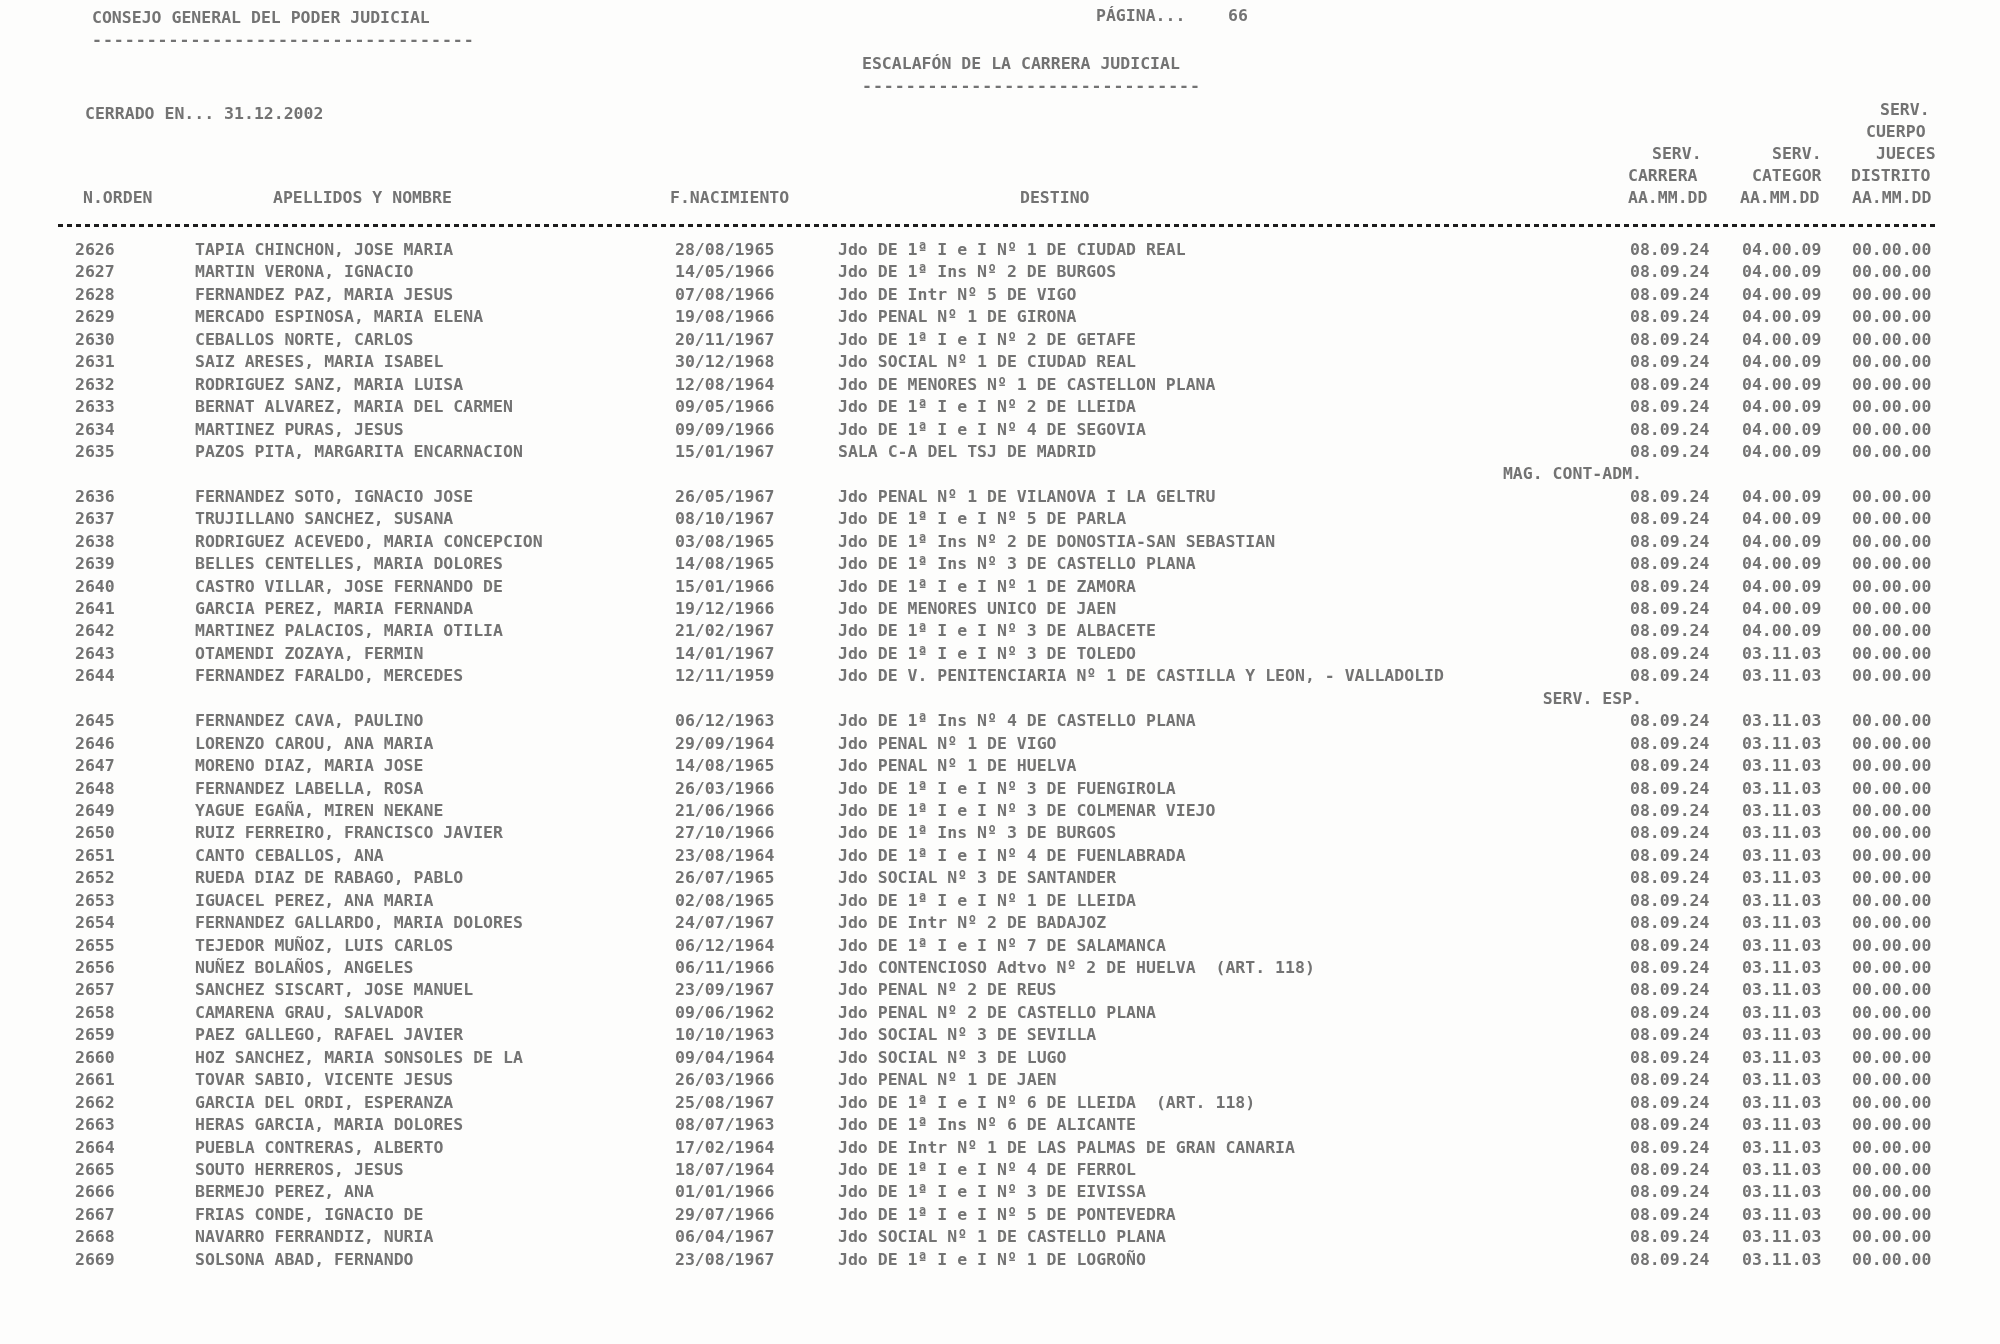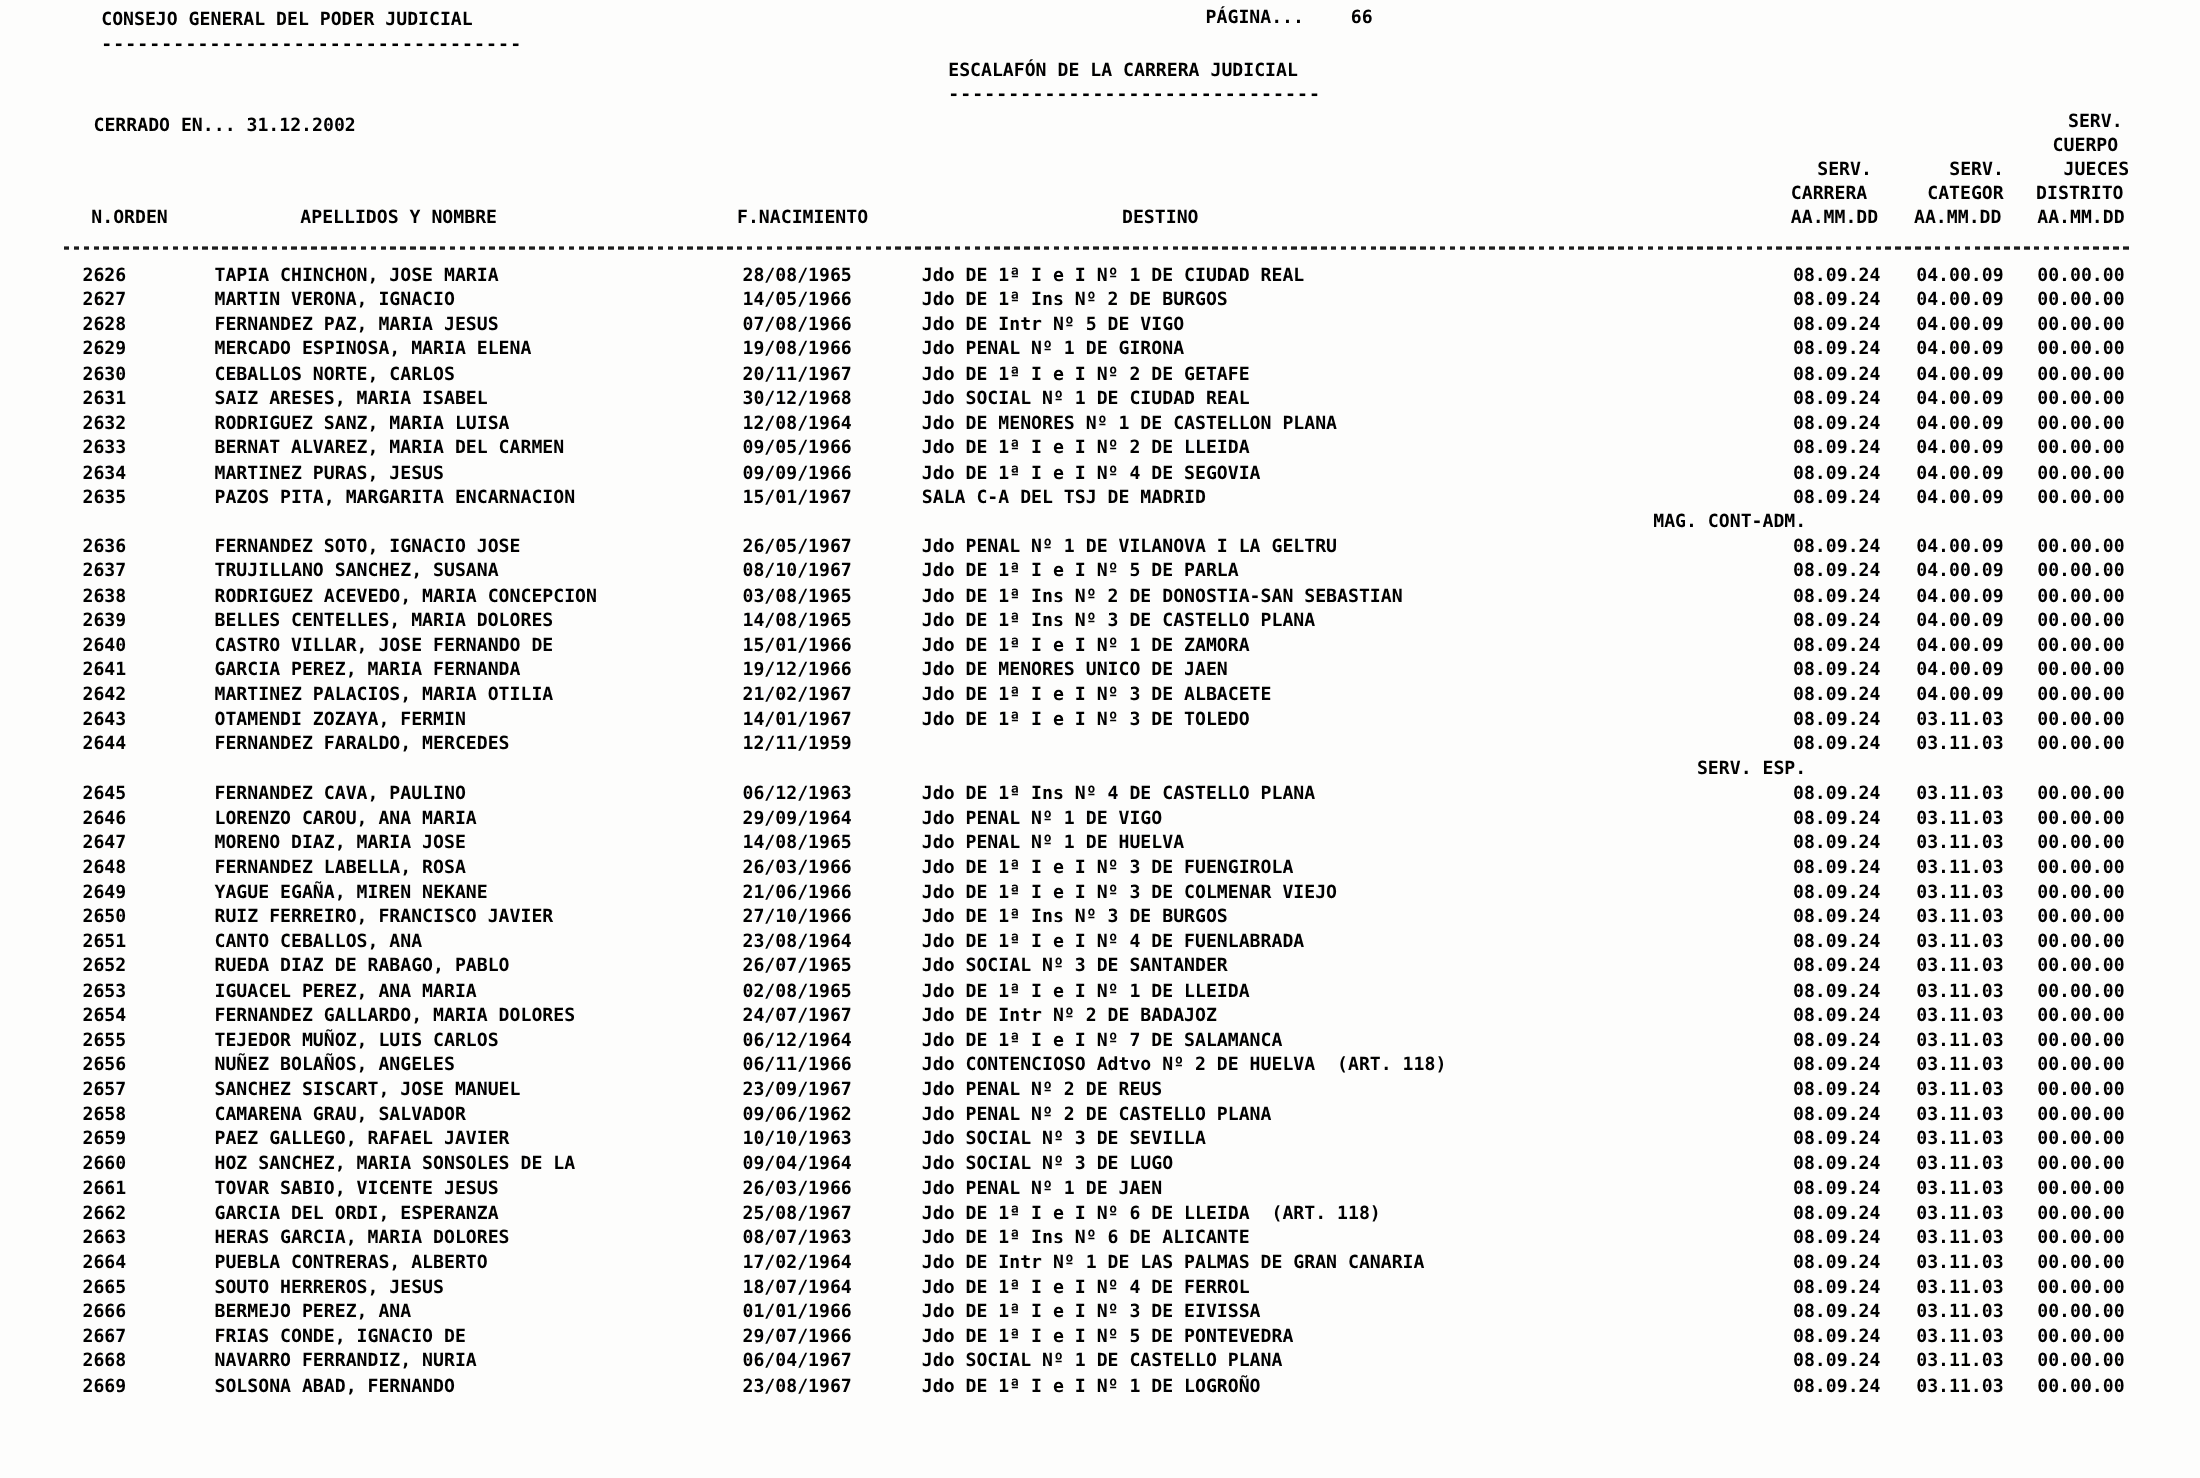--- a/index.html
+++ b/index.html
@@ -3,21 +3,21 @@
 <meta charset="utf-8">
 <style>
   html,body{margin:0;padding:0;background:#e8e8e8;}
   .page{
     position:relative;
     width:2000px;height:1344px;
     background:#fdfdfc;
     font-family:"DejaVu Sans Mono","Liberation Mono",monospace;
     font-weight:bold;
     font-size:16.5px;
-    color:#000000;
+    color:#737373;
     overflow:hidden;
     text-decoration:underline;
   }
   .abs{position:absolute;white-space:pre;}
   .dashes{letter-spacing:1px;}
   .sep{
     position:absolute;left:58px;top:224px;width:1878px;height:3px;
     background:repeating-linear-gradient(90deg,#1c1c1c 0 5px,transparent 5px 9px);
   }
   #table-body{position:absolute;left:0;top:240px;width:1708px;}
@@ -227,20 +227,21 @@
         <span class="cell c-birth">14/01/1967</span>
         <span class="cell c-dest">Jdo DE 1ª I e I Nº 3 DE TOLEDO</span>
         <span class="cell c-s1">08.09.24</span>
         <span class="cell c-s2">03.11.03</span>
         <span class="cell c-s3">00.00.00</span>
       </div>
       <div class="line">
         <span class="cell c-n">2644</span>
         <span class="cell c-name">FERNANDEZ FARALDO, MERCEDES</span>
         <span class="cell c-birth">12/11/1959</span>
+        <span class="cell c-dest">Jdo DE V. PENITENCIARIA Nº 1 DE CASTILLA Y LEON, - VALLADOLID</span>
         <span class="cell c-s1">08.09.24</span>
         <span class="cell c-s2">03.11.03</span>
         <span class="cell c-s3">00.00.00</span>
       </div>
       <div class="line">
         <span class="cell c-note">SERV. ESP.</span>
       </div>
       <div class="line">
         <span class="cell c-n">2645</span>
         <span class="cell c-name">FERNANDEZ CAVA, PAULINO</span>

